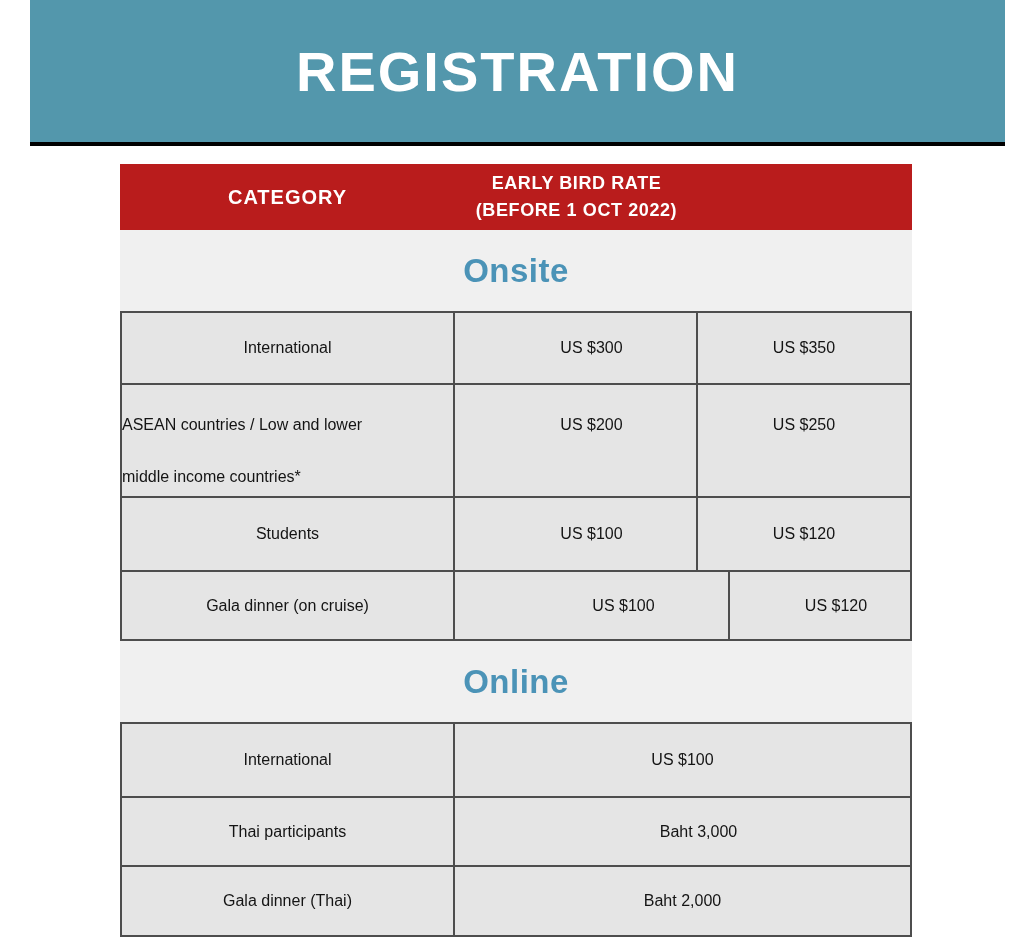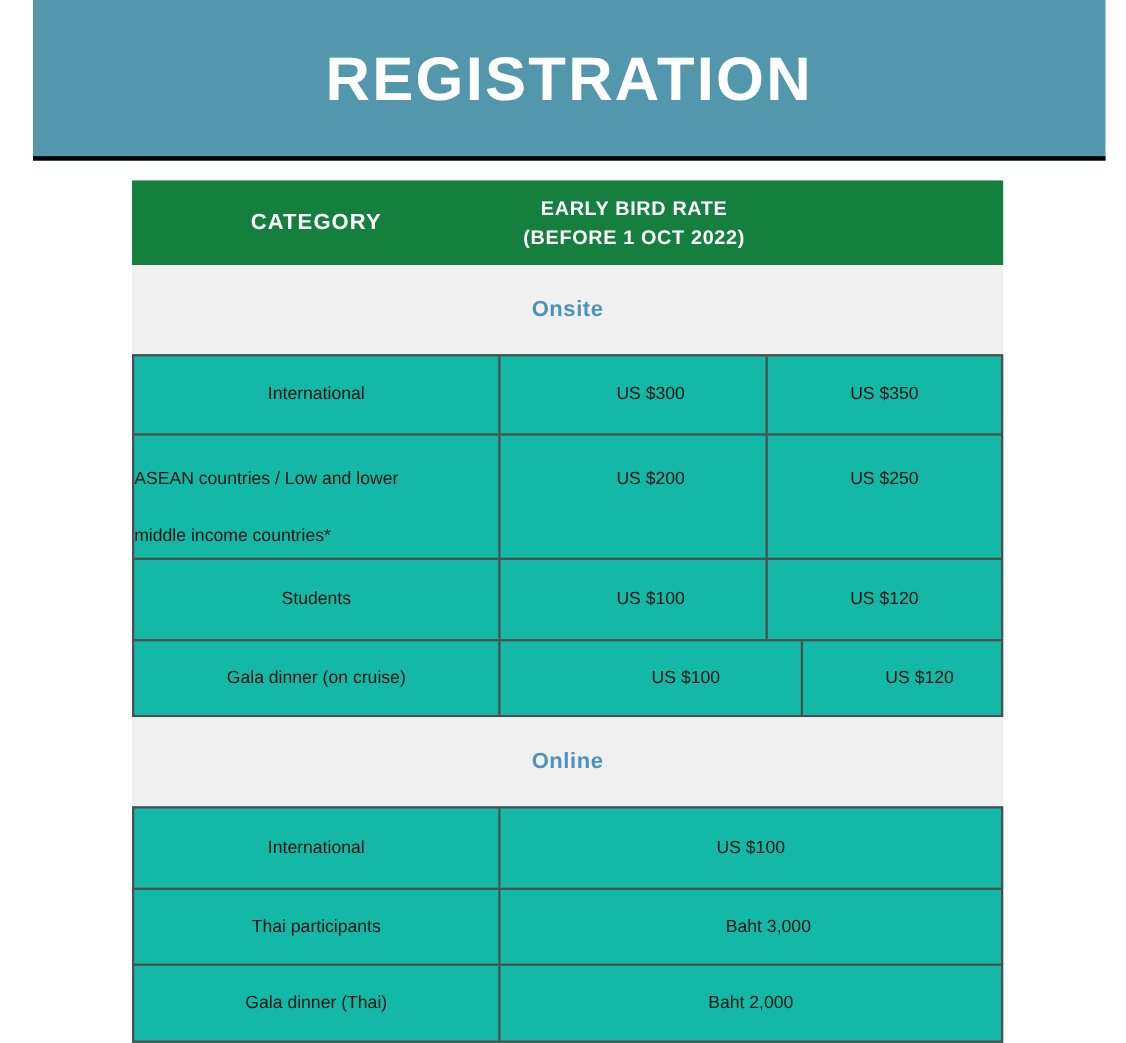--- a/index.html
+++ b/index.html
@@ -29,22 +29,22 @@
 
   
   .table-wrap {
     position: absolute;
     left: 120px; top: 164px;
     width: 792px;
   }
 
   .thead {
     display: flex;
-    height: 77px;
-    background: #15803d;
+    height: 66px;
+    background: #b91c1c;
     color: #ffffff;
   }
   .th {
     display: flex; flex-direction: column;
     align-items: center; justify-content: center;
     text-align: center;
   }
   .th-category { width: 335px; }
   .th-early    { width: 243px; }
   .th-reg      { width: 214px; }
@@ -57,27 +57,27 @@
   .th-category .th-line { font-size: 20px; letter-spacing: 1px; }
 
   .band {
     height: 81px;
     background: #f0f0f0;
     display: flex; align-items: center; justify-content: center;
   }
   .band-label {
     color: #4b93b7;
     font-weight: bold;
-    font-size: 20px;
+    font-size: 33px;
     letter-spacing: 0.5px;
   }
 
   .grid {
     border: 2px solid #4d4d4d;
-    background: #14b8a6;
+    background: #e5e5e5;
   }
   .row { display: flex; }
   .row + .row { border-top: 2px solid #4d4d4d; }
   .cell {
     display: flex; align-items: center; justify-content: center;
     text-align: center;
     font-size: 16px;
     color: #141414;
   }
   .c-cat   { width: 333px; border-right: 2px solid #4d4d4d; }

